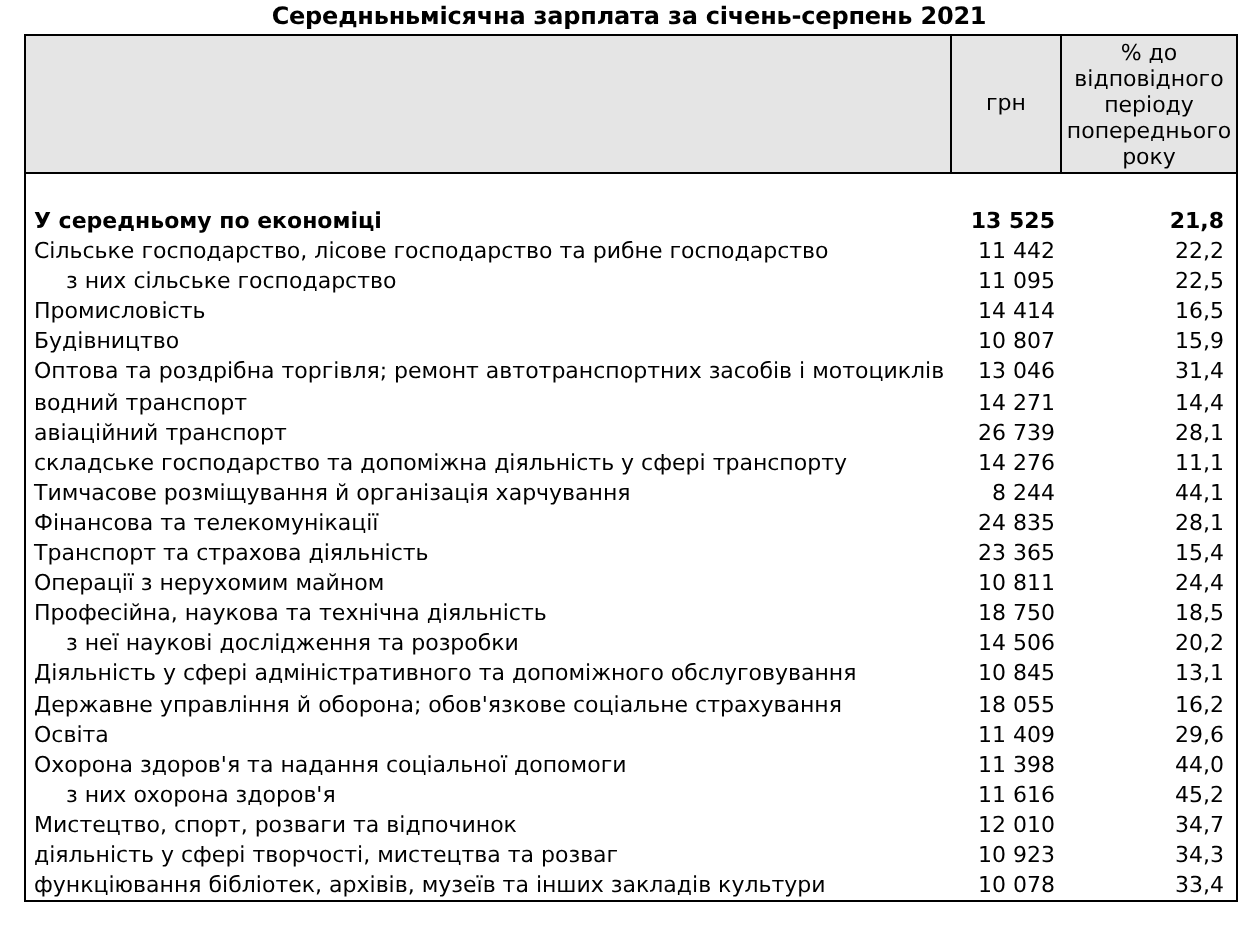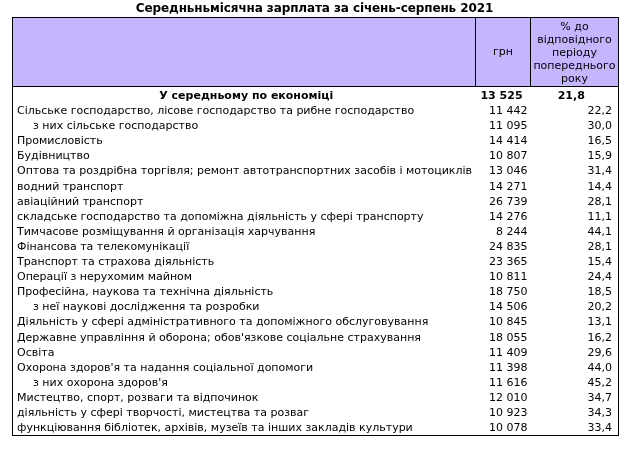--- a/index.html
+++ b/index.html
@@ -46,21 +46,21 @@
 
   thead th {
     border: 1px solid #000;
     border-top: none;
     font-weight: normal;
     font-size: 11px;
     line-height: 12.5px;
     padding: 0;
     height: 66px;
     vertical-align: middle;
-    background: #c4b5fd;
+    background: #e5e5e5;
   }
   thead th.h-name {
     border-left: none;
   }
   thead th.h-pct {
     border-right: none;
     vertical-align: top;
     padding-top: 2px;
     line-height: 13px;
   }
@@ -90,22 +90,21 @@
     padding-right: 3px;
   }
   tbody td.pct {
     text-align: right;
     padding-right: 6px;
   }
   tbody tr.bold td {
     font-weight: bold;
   }
   tbody tr.first td {
-    padding-top: 1px;
-    text-align: center;
+    padding-top: 16px;
   }
 </style>
 </head>
 <body>
 
 <div class="page">
 
   <div class="title">Середньньмісячна зарплата за січень-серпень 2021</div>
 
   <div class="table-wrap">
@@ -129,21 +128,21 @@
             <td class="pct">21,8</td>
           </tr>
           <tr>
             <td class="name">Сільське господарство, лісове господарство та рибне господарство</td>
             <td class="uah">11 442</td>
             <td class="pct">22,2</td>
           </tr>
           <tr>
             <td class="name indent">з них сільське господарство</td>
             <td class="uah">11 095</td>
-            <td class="pct">30,0</td>
+            <td class="pct">22,5</td>
           </tr>
           <tr>
             <td class="name">Промисловість</td>
             <td class="uah">14 414</td>
             <td class="pct">16,5</td>
           </tr>
           <tr>
             <td class="name">Будівництво</td>
             <td class="uah">10 807</td>
             <td class="pct">15,9</td>

